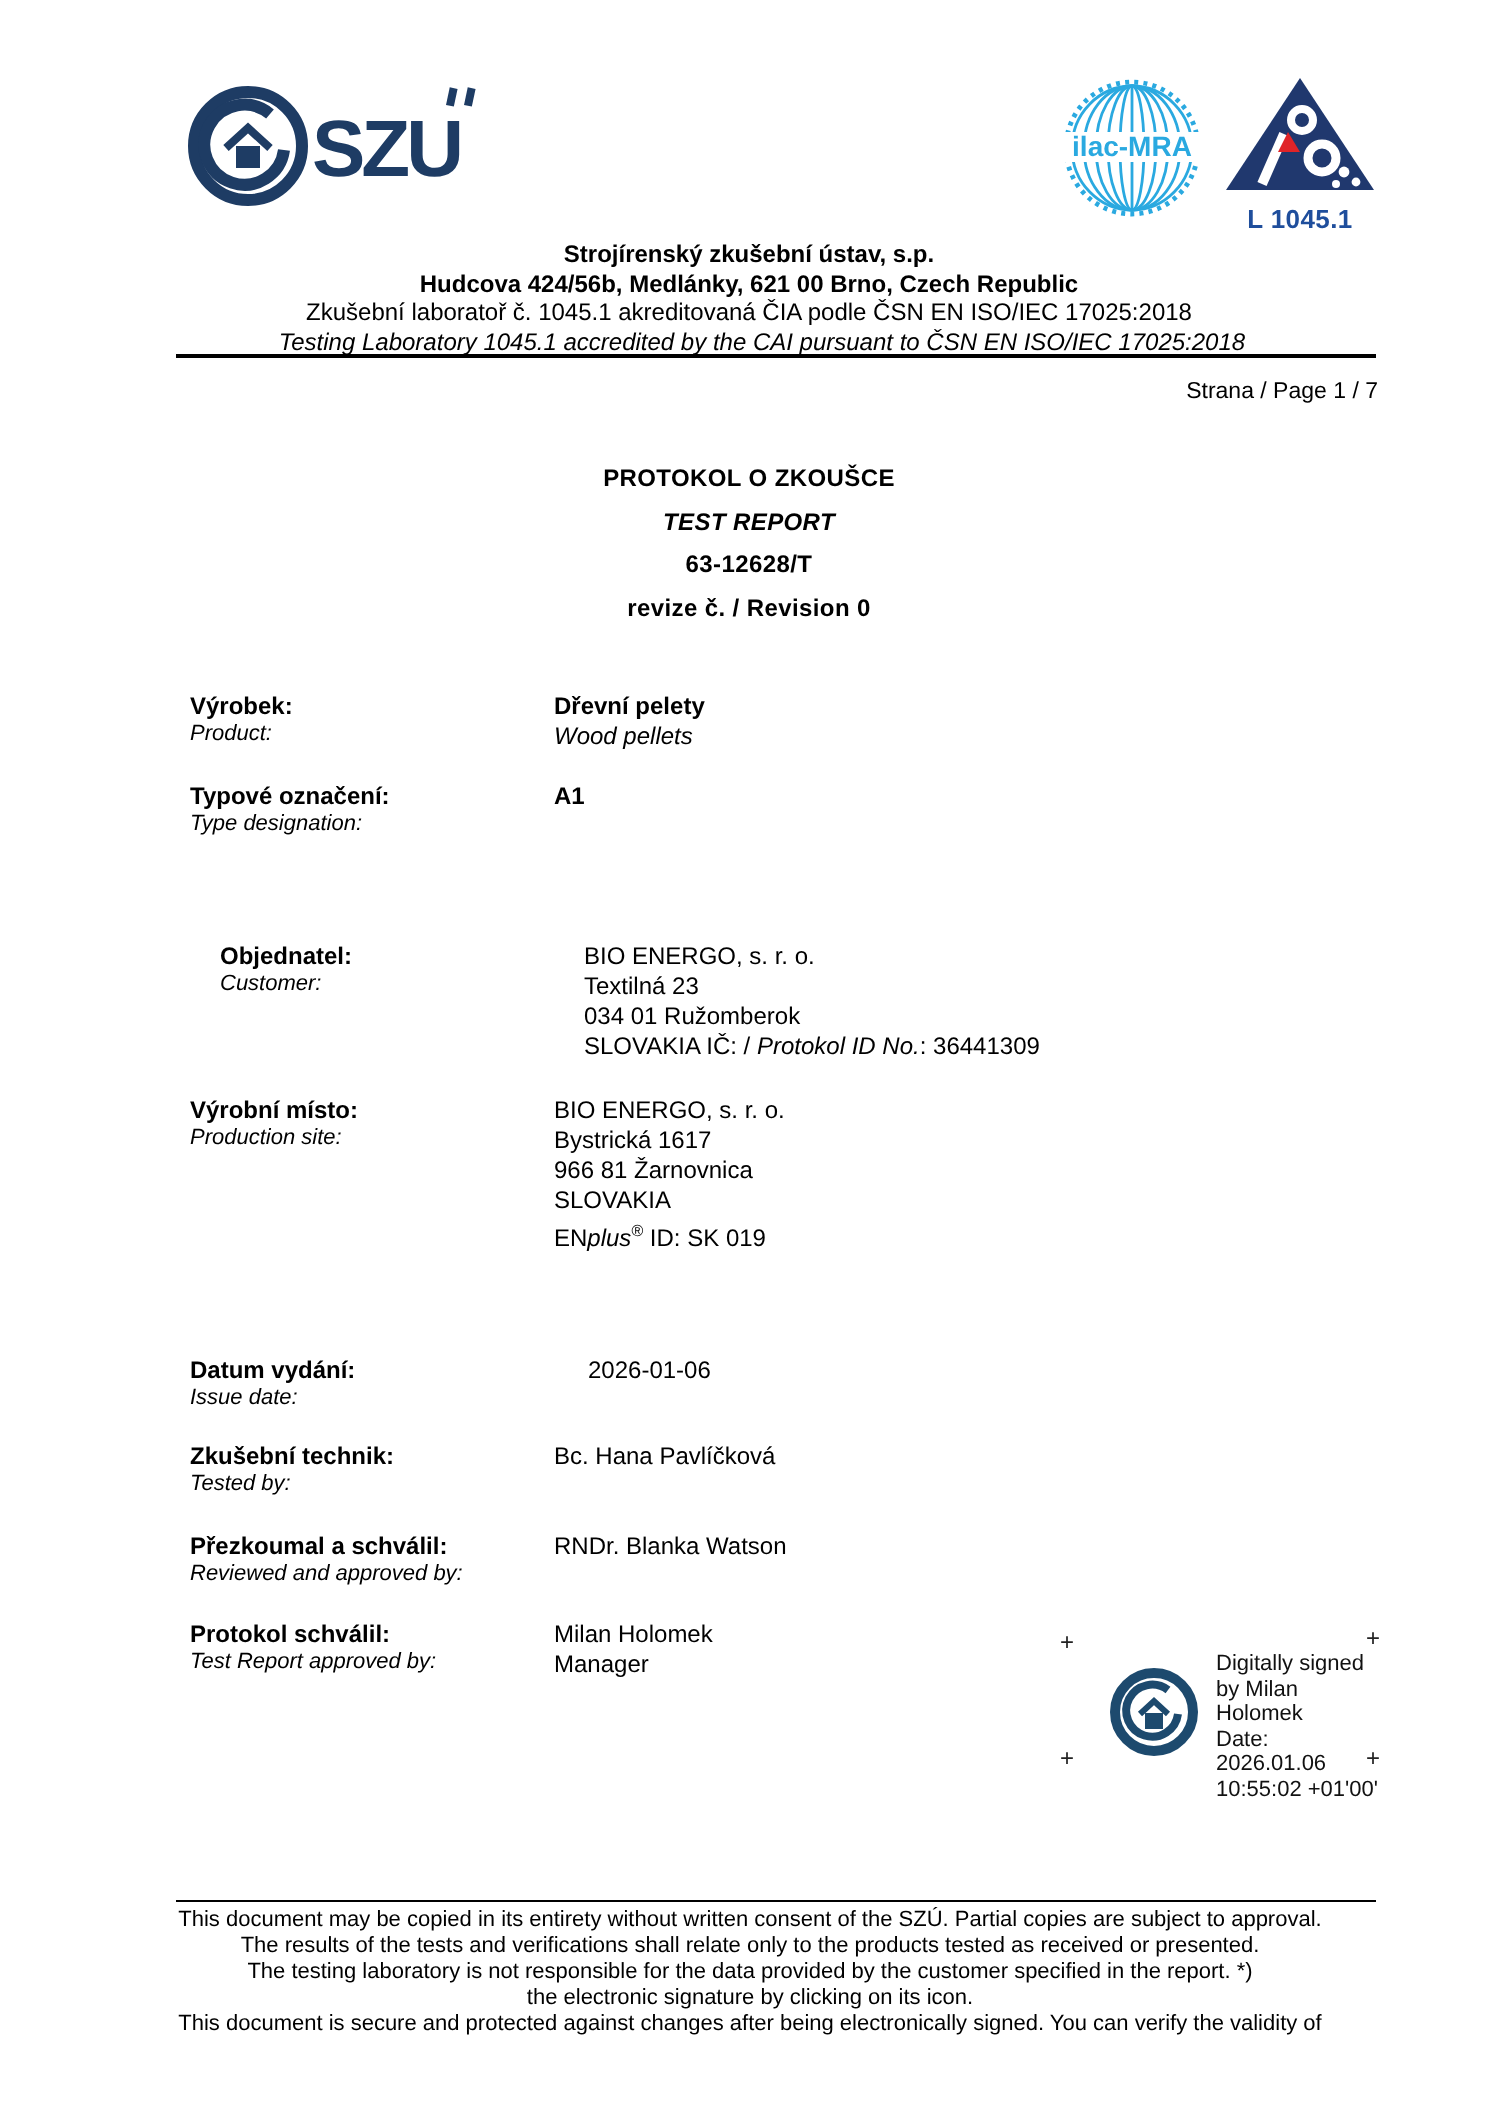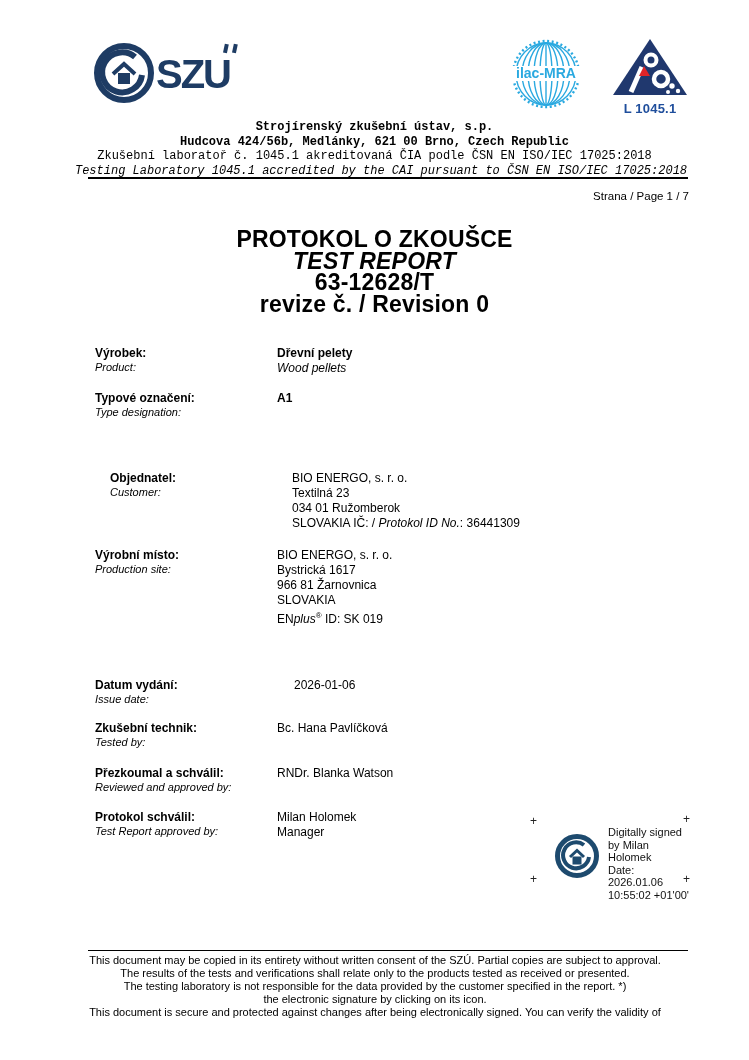--- a/index.html
+++ b/index.html
@@ -2,34 +2,34 @@
 <html><head>
 <meta charset="utf-8">
 <style>
   * { margin:0; padding:0; box-sizing:border-box; }
   html,body { width:749px; height:1060px; background:#fff; overflow:hidden; }
   body { font-family:"Liberation Sans", sans-serif; color:#000; position:relative; }
   .page { position:absolute; inset:0; background:#fff; }
 
   
   .szu-logo { position:absolute; left:93px; top:40px; width:150px; height:68px; }
-  .ilac-logo { position:absolute; left:511px; top:39px; width:70px; height:70px; }
+  .ilac-logo { position:absolute; left:531px; top:39px; width:70px; height:70px; }
   .cia-logo { position:absolute; left:611px; top:38px; width:78px; height:74px; text-align:center; }
   .cia-label { font-size:13px; font-weight:bold; color:#1f4e9c; margin-top:1px; letter-spacing:0.2px; }
 
   
-  .letterhead { position:absolute; left:0; top:120px; width:749px; text-align:center; font-size:12px; line-height:14.5px;font-family:Liberation Mono, monospace; }
+  .letterhead { position:absolute; left:0; top:120px; width:749px; text-align:center; font-size:12px; line-height:14.5px; }
   .lh-bold { font-weight:bold; }
   .lh-italic { font-style:italic;margin-left:13px; }
   .rule-top { position:absolute; left:88px; top:177px; width:600px; border-top:2px solid #000; }
   .page-number { position:absolute; top:190px; right:60px; font-size:11.5px; }
 
   
   .title-block { position:absolute; left:0; top:229px; width:749px; text-align:center;
-                 font-size:23px; font-weight:bold; line-height:21.5px; letter-spacing:0.2px; }
+                 font-size:12px; font-weight:bold; line-height:21.5px; letter-spacing:0.2px; }
   .title-en { font-style:italic; }
 
   
   .row { position:absolute; left:95px; display:flex; }
   .lbl { width:182px; }
   .lbl-cs { font-size:12px; font-weight:bold; line-height:14px; }
   .lbl-en { font-size:11px; font-style:italic; line-height:14px; }
   .val { font-size:12px; line-height:15px; }
   .v-bold { font-weight:bold; }
   .v-italic { font-style:italic; }

